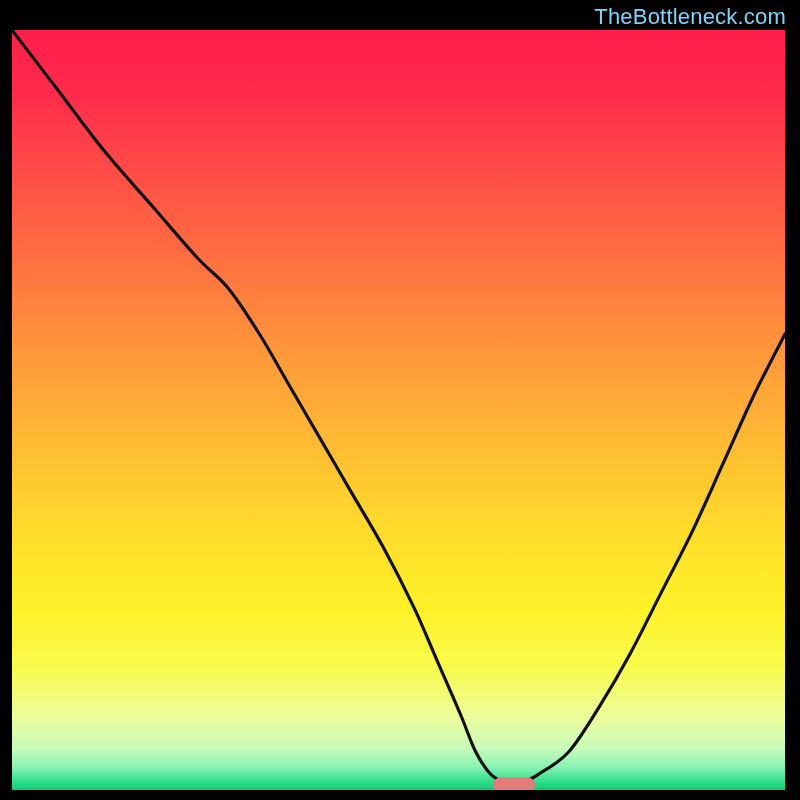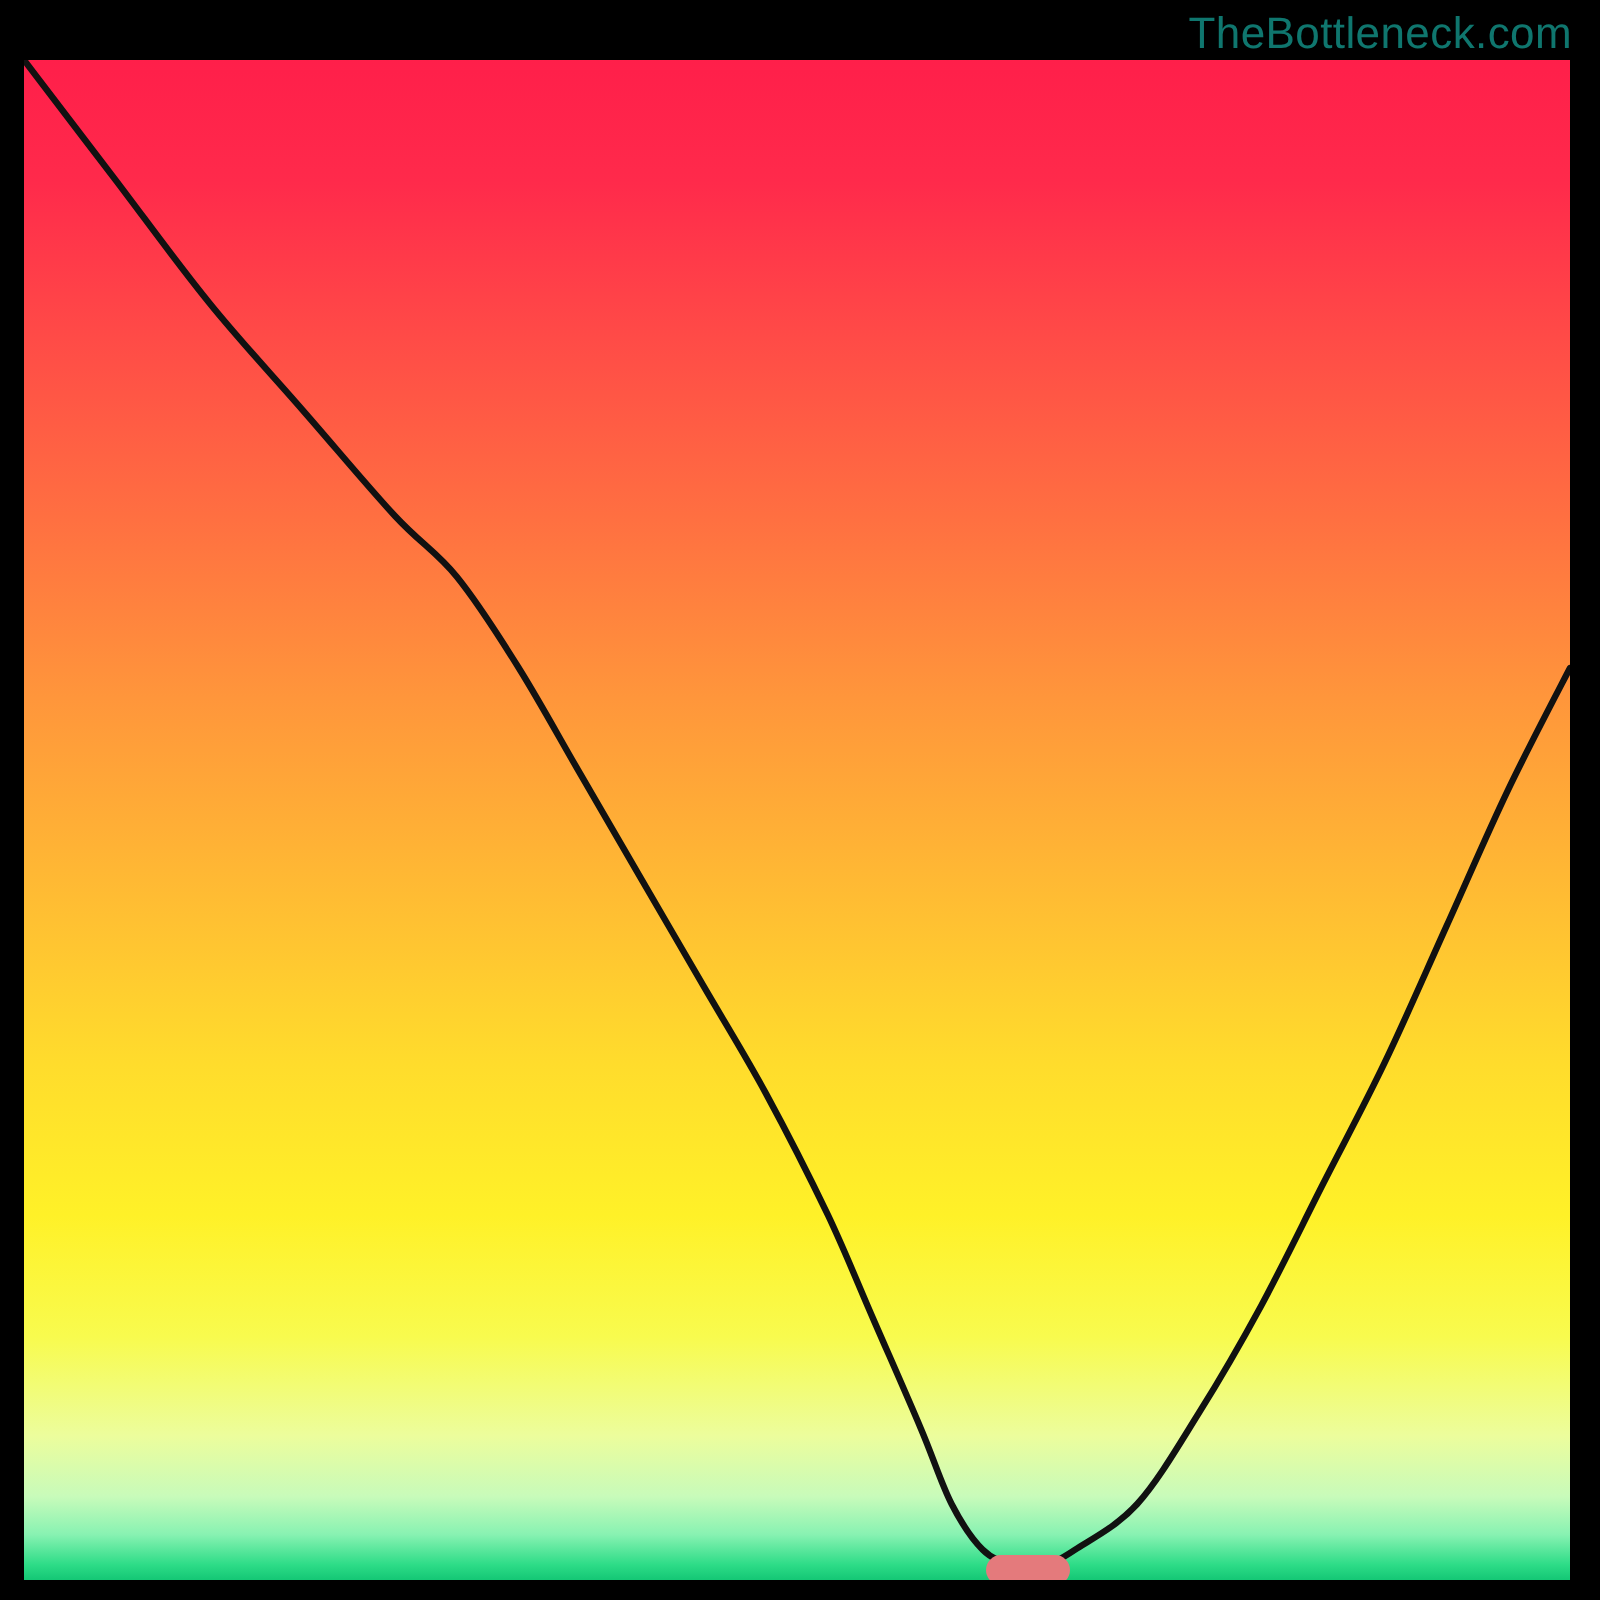--- a/index.html
+++ b/index.html
@@ -31,21 +31,21 @@
     position: absolute;
     left: 0;
     top: 0;
     width: 100%;
     height: 100%;
   }
   .watermark {
     position: absolute;
     top: 4px;
     right: 14px;
-    color: #0f766e;
+    color: #7dd3fc;
     font-size: 22px;
     font-weight: 500;
     letter-spacing: 0.2px;
   }
   .curve {
     position: absolute;
     left: 0;
     top: 0;
     width: 100%;
     height: 100%;

